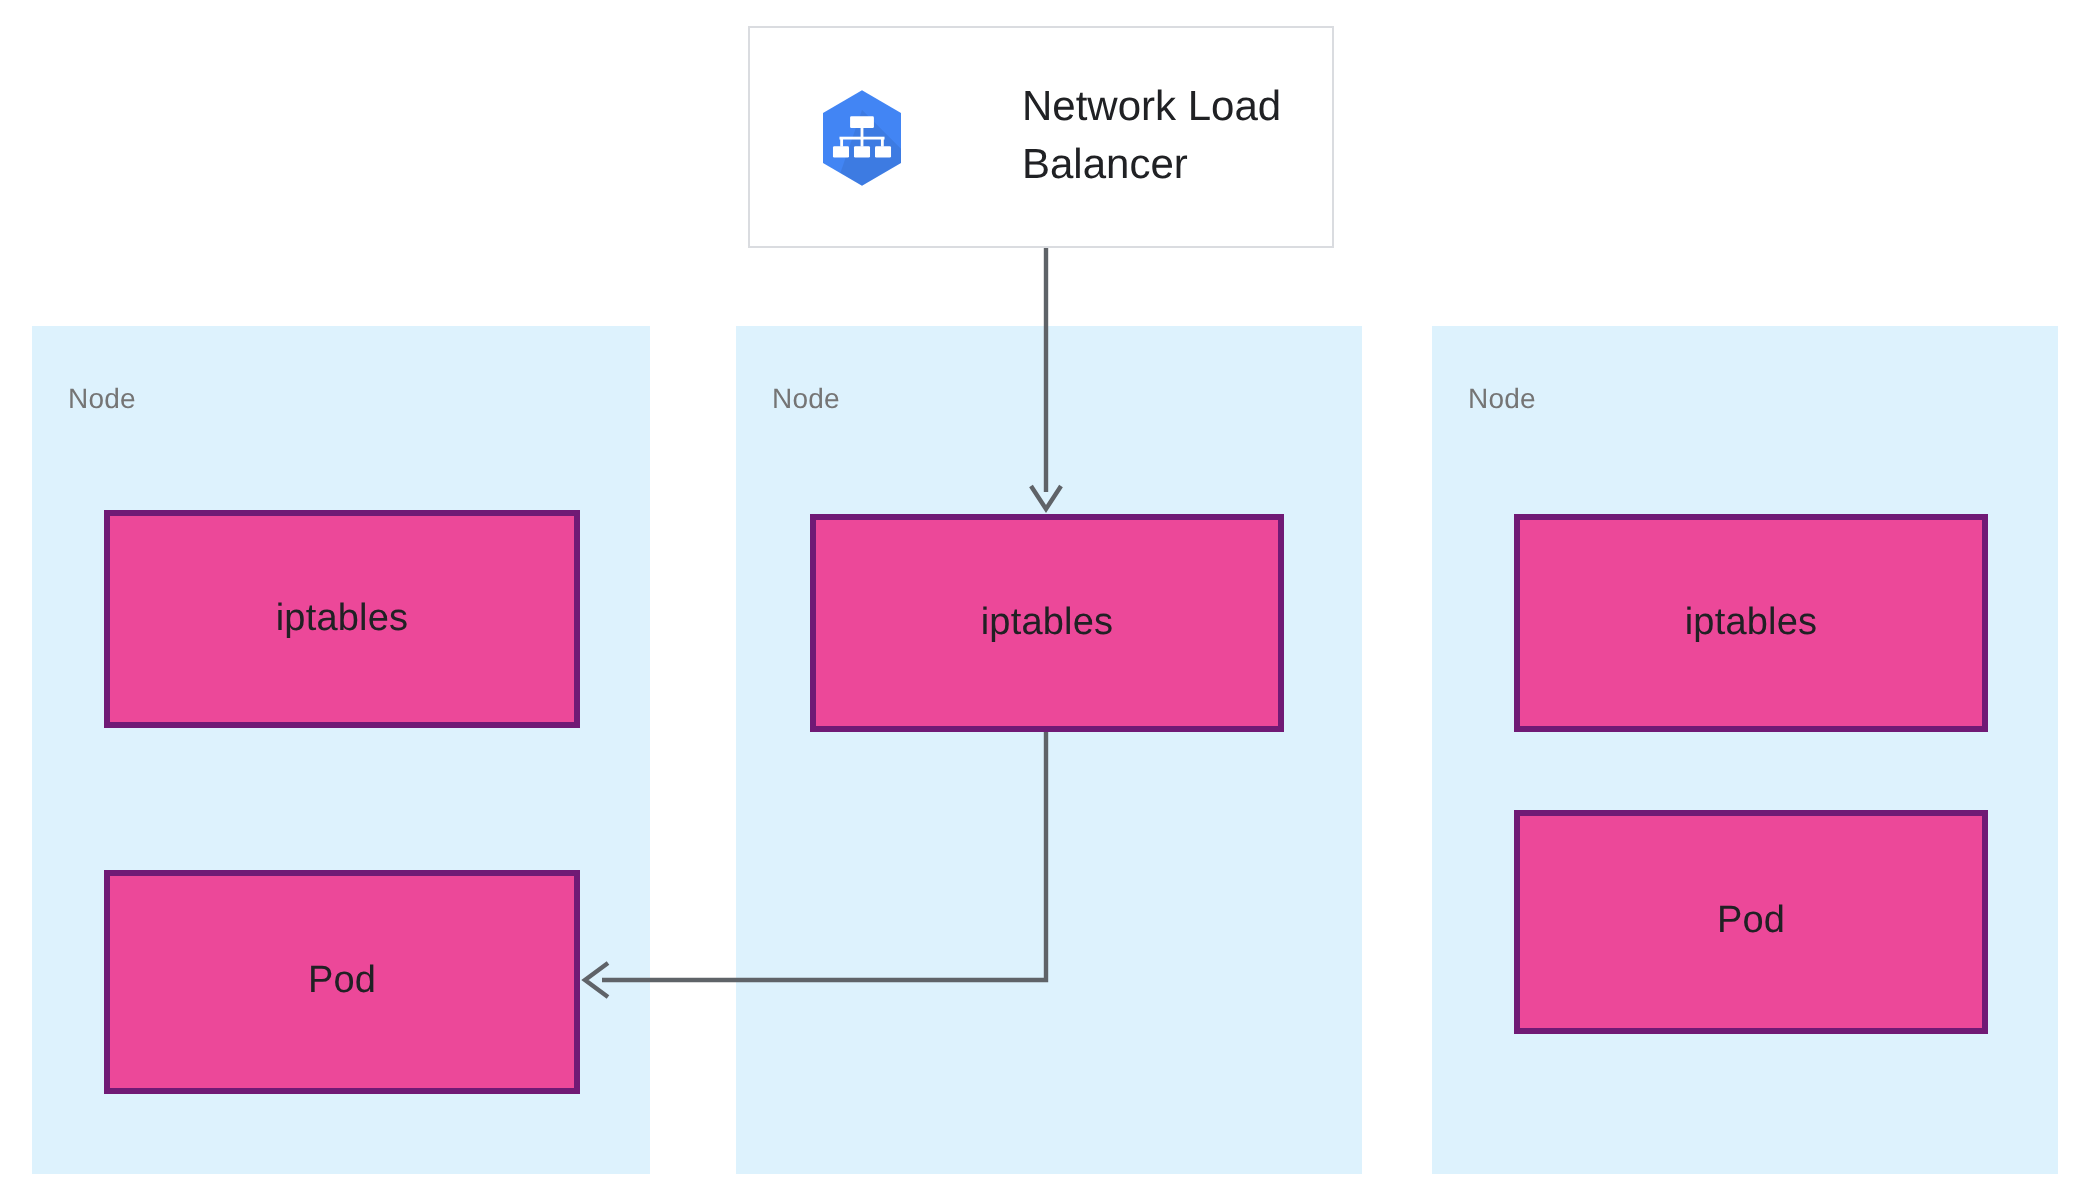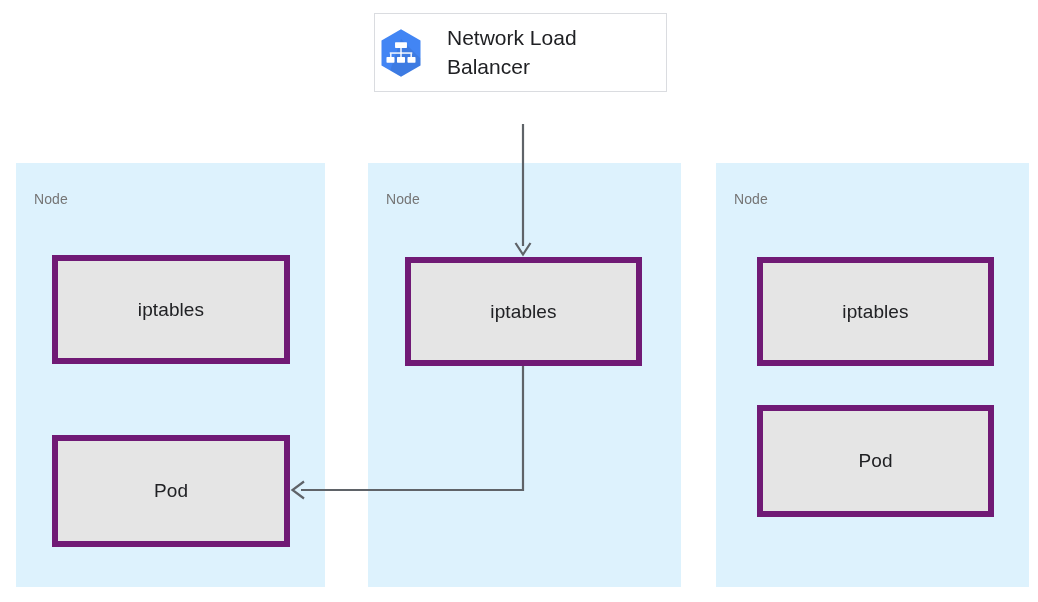--- a/index.html
+++ b/index.html
@@ -30,46 +30,48 @@
     top: 28px;
     font-size: 14px;
     color: #757575;
     letter-spacing: 0.1px;
     white-space: nowrap;
   }
 
   
   .box {
     position: absolute;
-    background: #e5e5e5;
-    border: 6px solid #701a75;
+    background: #ec4899;
+    border: 3px solid #701a75;
     box-sizing: border-box;
     display: flex;
     align-items: center;
     justify-content: center;
   }
   .box-label {
     font-size: 19px;
     color: #202124;
     letter-spacing: 0.1px;
     line-height: 1.25;
   }
 
   
   .lb-card {
     position: absolute;
     left: 374px;
     top: 13px;
     width: 293px;
-    height: 79px;
+    height: 111px;
     background: #ffffff;
     border: 1px solid #dadce0;
     box-sizing: border-box;
     display: flex;
     align-items: center;
+    padding-left: 30px;
+    gap: 34px;
   }
   .lb-icon {
     width: 52px;
     height: 52px;
     flex: 0 0 auto;
     display: block;
   }
   .lb-title {
     margin-left: 20px;
     font-size: 21px;

